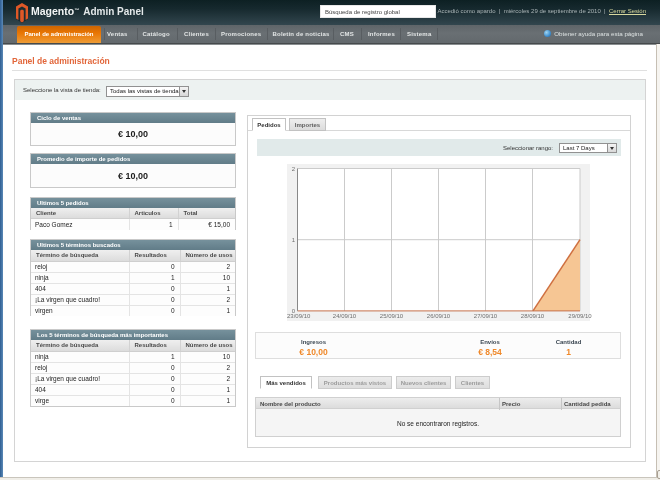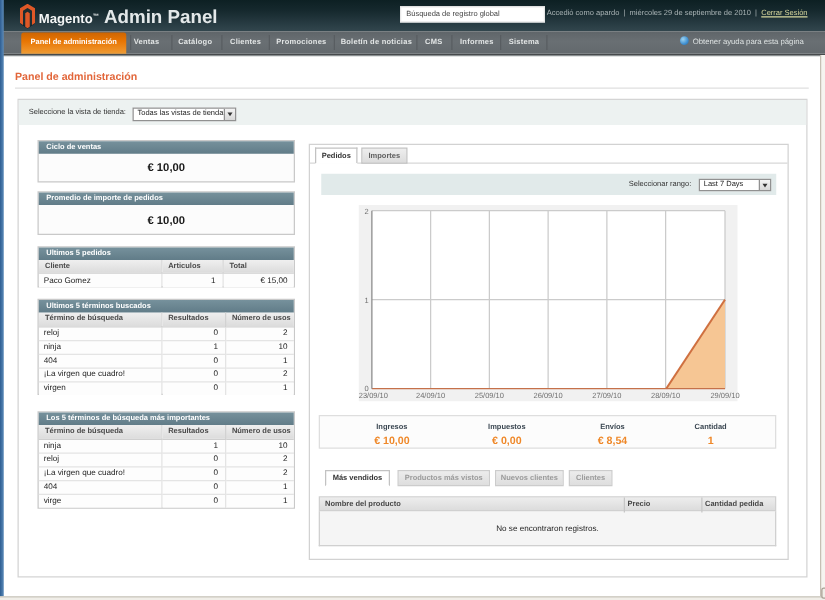--- a/index.html
+++ b/index.html
@@ -14,21 +14,21 @@
   #rightedge { left:656px; top:44px; width:4px; height:436px;
     background:#f6f4f0; border-left:1px solid #c6bfb4; z-index:40; }
   #bottomedge { left:0; top:477px; width:660px; height:3px;
     background:#f0eee8; border-top:1px solid #c9c5bc; z-index:60; }
 
   
   #header { left:0; top:0; width:660px; height:25px;
     background:linear-gradient(180deg,#0d2023 0%,#16292e 35%,#32464e 100%); }
   #logo { left:15.5px; top:3px; }
   #brand { left:31px; top:5px; color:#f3f5f5; font-size:10.5px; font-weight:bold; white-space:nowrap; }
-  #brand .ap { font-size:15px; color:#e3e8e9; margin-left:4px; }
+  #brand .ap { font-size:10px; color:#e3e8e9; margin-left:4px; }
   #gsearch { left:320px; top:5px; width:116px; height:13px; background:#fff;
     border:1px solid #e8e8e8; font-size:6px; color:#444; padding:3px 0 0 4px; white-space:nowrap; }
   #hmeta { right:14px; top:8px; font-size:6px; color:#aab4b6; white-space:nowrap; }
   #hmeta .lnk { color:#d8d89e; text-decoration:underline; }
 
   
   #nav { left:0; top:25px; width:660px; height:18px;
     background:linear-gradient(180deg,#5f6569,#696f73 45%,#63696d); }
   #navdark { left:0; top:43px; width:660px; height:1px; background:#464a4c; }
   #navlight { left:0; top:44px; width:660px; height:1px; background:#898e90; }
@@ -314,24 +314,20 @@
         <text x="293" y="154" text-anchor="middle">29/09/10</text>
       </g>
     </svg>
   </div>
 
   <div class="abs" id="totals">
     <div class="tc" style="left:2.5px;">
         <div class="tl">Ingresos</div>
         <div class="tv">€ 10,00</div>
       </div>
-    <div class="tc" style="left:94.5px;">
-        <div class="tl">Impuestos</div>
-        <div class="tv">€ 0,00</div>
-      </div>
     <div class="tc" style="left:179px;">
         <div class="tl">Envíos</div>
         <div class="tv">€ 8,54</div>
       </div>
     <div class="tc" style="left:257.5px;">
         <div class="tl">Cantidad</div>
         <div class="tv">1</div>
       </div>
   </div>
 

